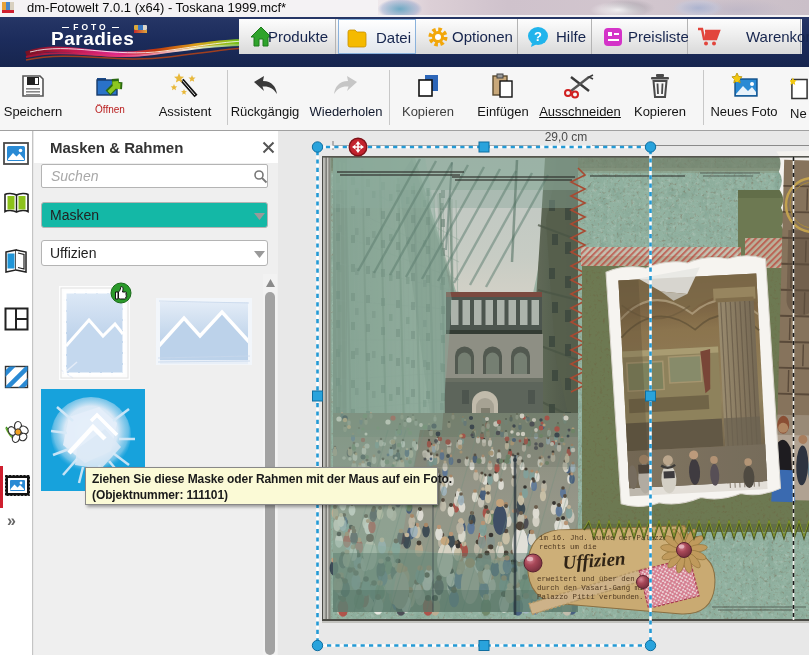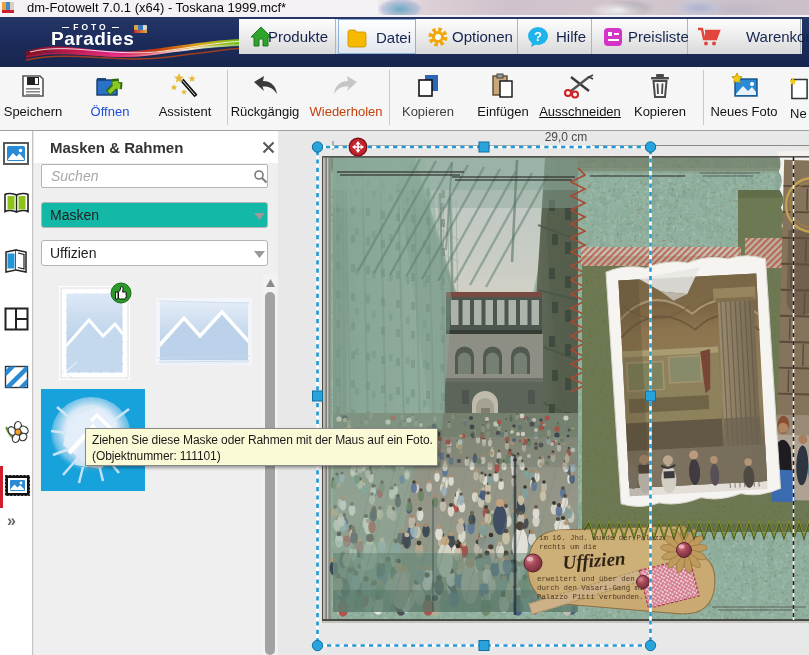--- a/index.html
+++ b/index.html
@@ -117,21 +117,21 @@
 </div>
 <div class="abs" style="left:65px;top:70px;width:90px;height:58px;text-align:center;">
  <div style="height:32px;display:flex;align-items:center;justify-content:center;">
       <svg width="30" height="26" viewBox="0 0 30 26">
         <rect x="2" y="5" width="9" height="5" fill="#1c4a8a"></rect>
         <rect x="2" y="7" width="20" height="15" fill="#2a72c8" stroke="#173a6a" stroke-width="1.4"></rect>
         <path d="M13 20 L24 9 M24 9 l-7 .5 M24 9 l-.5 7" stroke="#2a6a10" stroke-width="7" fill="none"></path>
         <path d="M14 19.5 L23.5 10 M23.5 10 l-6 .4 M23.5 10 l-.4 6" stroke="#8cc820" stroke-width="4" fill="none"></path>
       </svg>
     </div>
- <div style="font-size:13px;color:#1d4ed8;margin-top:2px;">Öffnen</div>
+ <div style="font-size:10px;color:#b91c1c;margin-top:2px;">Öffnen</div>
 </div>
 <div class="abs" style="left:140px;top:70px;width:90px;height:58px;text-align:center;">
  <div style="height:32px;display:flex;align-items:center;justify-content:center;">
       <svg width="30" height="28" viewBox="0 0 30 28">
         <path d="M12 8 L26 24" stroke="#111" stroke-width="4"></path>
         <path d="M12.5 8.5 L25 23" stroke="#e8e8e8" stroke-width="1"></path>
         <path d="M9 1 l1.4 3.4 3.6.3-2.7 2.4.8 3.5-3.1-1.9-3.1 1.9.8-3.5-2.7-2.4 3.6-.3Z" fill="#e8b83a"></path>
         <path d="M22 3 l1 2.4 2.6.2-2 1.7.6 2.5-2.2-1.3-2.2 1.3.6-2.5-2-1.7 2.6-.2Z" fill="#e8b83a"></path>
         <path d="M4 12 l.9 2.2 2.4.2-1.8 1.6.5 2.3-2-1.2-2 1.2.5-2.3-1.8-1.6 2.4-.2Z" fill="#e8b83a"></path>
         <path d="M14 17 l.8 2 2.2.2-1.7 1.4.5 2.1-1.8-1.1-1.8 1.1.5-2.1-1.7-1.4 2.2-.2Z" fill="#e8b83a"></path>
@@ -147,21 +147,21 @@
       </svg>
     </div>
  <div style="font-size:13px;color:#141414;margin-top:2px;">Rückgängig</div>
 </div>
 <div class="abs" style="left:301px;top:70px;width:90px;height:58px;text-align:center;">
  <div style="height:32px;display:flex;align-items:center;justify-content:center;">
       <svg width="30" height="24" viewBox="0 0 30 24">
         <path d="M26 8 L16 2 L17 7 C 8 7, 4 13, 3 20 C 7 14, 11 12, 17.5 12.5 L16 17 Z" fill="#c6c6c6"></path>
       </svg>
     </div>
- <div style="font-size:13px;color:#c2410c;margin-top:2px;">Wiederholen</div>
+ <div style="font-size:13px;color:#0f172a;margin-top:2px;">Wiederholen</div>
 </div>
 <div class="abs" style="left:389px;top:70px;width:1px;height:55px;background:#c8c8c8;"></div>
 <div class="abs" style="left:383px;top:70px;width:90px;height:58px;text-align:center;">
  <div style="height:32px;display:flex;align-items:center;justify-content:center;">
       <svg width="24" height="26" viewBox="0 0 24 26">
         <rect x="9" y="2" width="13" height="16" fill="#2d66b8"></rect>
         <rect x="3" y="7" width="13" height="16" fill="#fff" stroke="#111" stroke-width="1.6"></rect>
       </svg>
     </div>
  <div style="font-size:13px;color:#404040;margin-top:2px;">Kopieren</div>
@@ -1843,14 +1843,14 @@
     <rect x="479" y="142" width="10" height="10" fill="#29a3dc" stroke="#0f6ea0" stroke-width="1"></rect>
     <rect x="312.5" y="391" width="10" height="10" fill="#29a3dc" stroke="#0f6ea0" stroke-width="1"></rect>
     <rect x="645.5" y="391" width="10" height="10" fill="#29a3dc" stroke="#0f6ea0" stroke-width="1"></rect>
     <rect x="479" y="640.5" width="10" height="10" fill="#29a3dc" stroke="#0f6ea0" stroke-width="1"></rect>
     <g>
       <circle cx="358" cy="147" r="8.8" fill="#c2232e" stroke="#7e1218" stroke-width="1.4"></circle>
 <path d="M358 141 l2.6 3.4 h-5.2 Z M358 153 l2.6 -3.4 h-5.2 Z M352 147 l3.4 -2.6 v5.2 Z M364 147 l-3.4 -2.6 v5.2 Z" fill="#fff"></path>
 <path d="M358 143 v8 M354 147 h8" stroke="#fff" stroke-width="1.6"></path>
     </g>
   </svg>
-<div class="abs" style="left:85px;top:428px;width:353px;height:38px;background:#fbfad6;border:1px solid #888;box-shadow:2px 2px 3px rgba(0,0,0,.35);z-index:50;">
+<div class="abs" style="left:85px;top:467px;width:353px;height:38px;background:#fbfad6;border:1px solid #888;box-shadow:2px 2px 3px rgba(0,0,0,.35);z-index:50;font-weight:bold;">
  <div style="font-size:12px;letter-spacing:-.1px;color:#1a1a1a;margin:3px 0 0 6px;line-height:16px;white-space:nowrap;">Ziehen Sie diese Maske oder Rahmen mit der Maus auf ein Foto.<br>(Objektnummer: 111101)</div>
 </div>
 </body></html>

